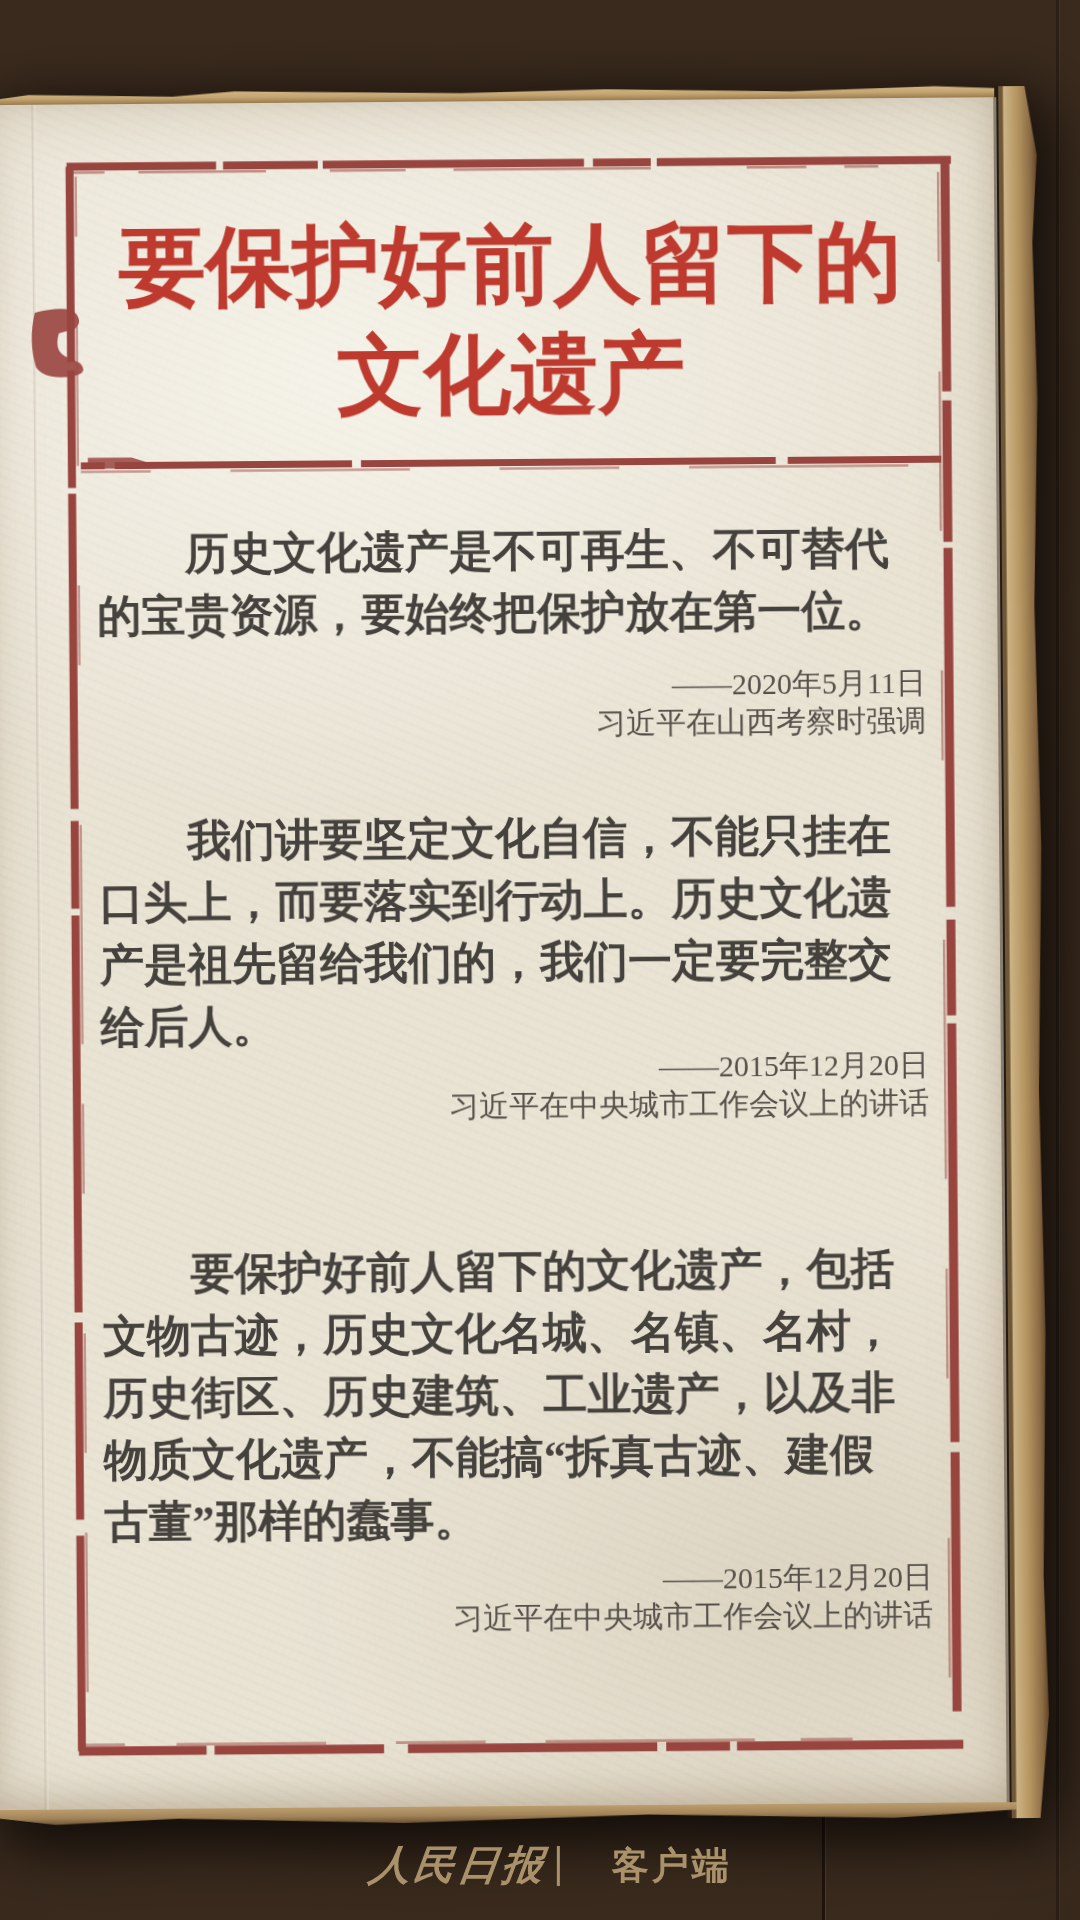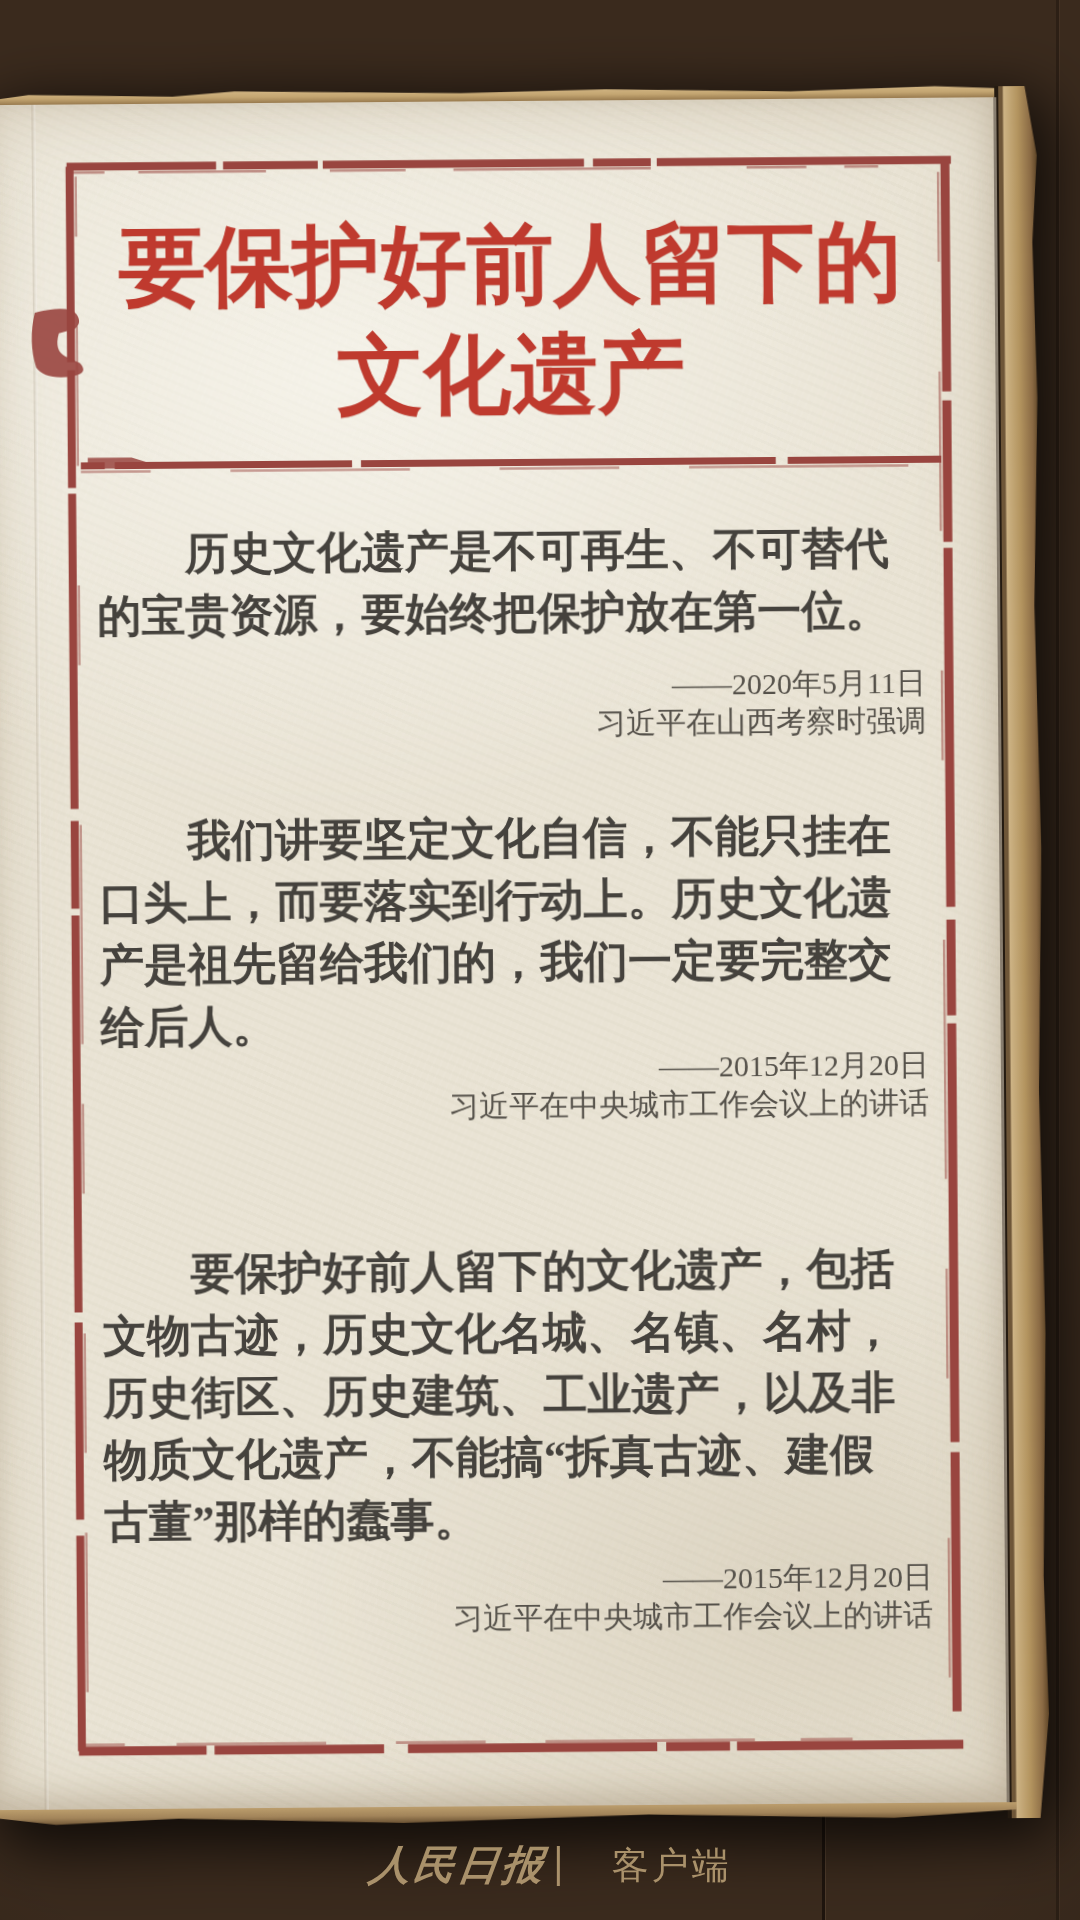--- a/index.html
+++ b/index.html
@@ -105,21 +105,21 @@
     opacity:.92;white-space:nowrap;
   }
   .logo-script{
     font-family:"Liberation Serif","DejaVu Serif",serif;
     font-style:italic;font-weight:700;font-size:41px;letter-spacing:3px;
     transform:skewX(-7deg);
   }
   .logo-divider{width:3px;height:40px;background:var(--logo-tan);}
   .logo-client{
     font-family:"Liberation Sans","DejaVu Sans",sans-serif;
-    font-weight:400;font-size:37px;letter-spacing:3px;margin-left:41px;
+    font-weight:700;font-size:37px;letter-spacing:3px;margin-left:41px;
   }
 </style>
 </head>
 <body>
 
 <div class="bg">
   <div class="plank-seam seam-1"></div>
   <div class="plank-seam seam-2"></div>
 </div>
 

